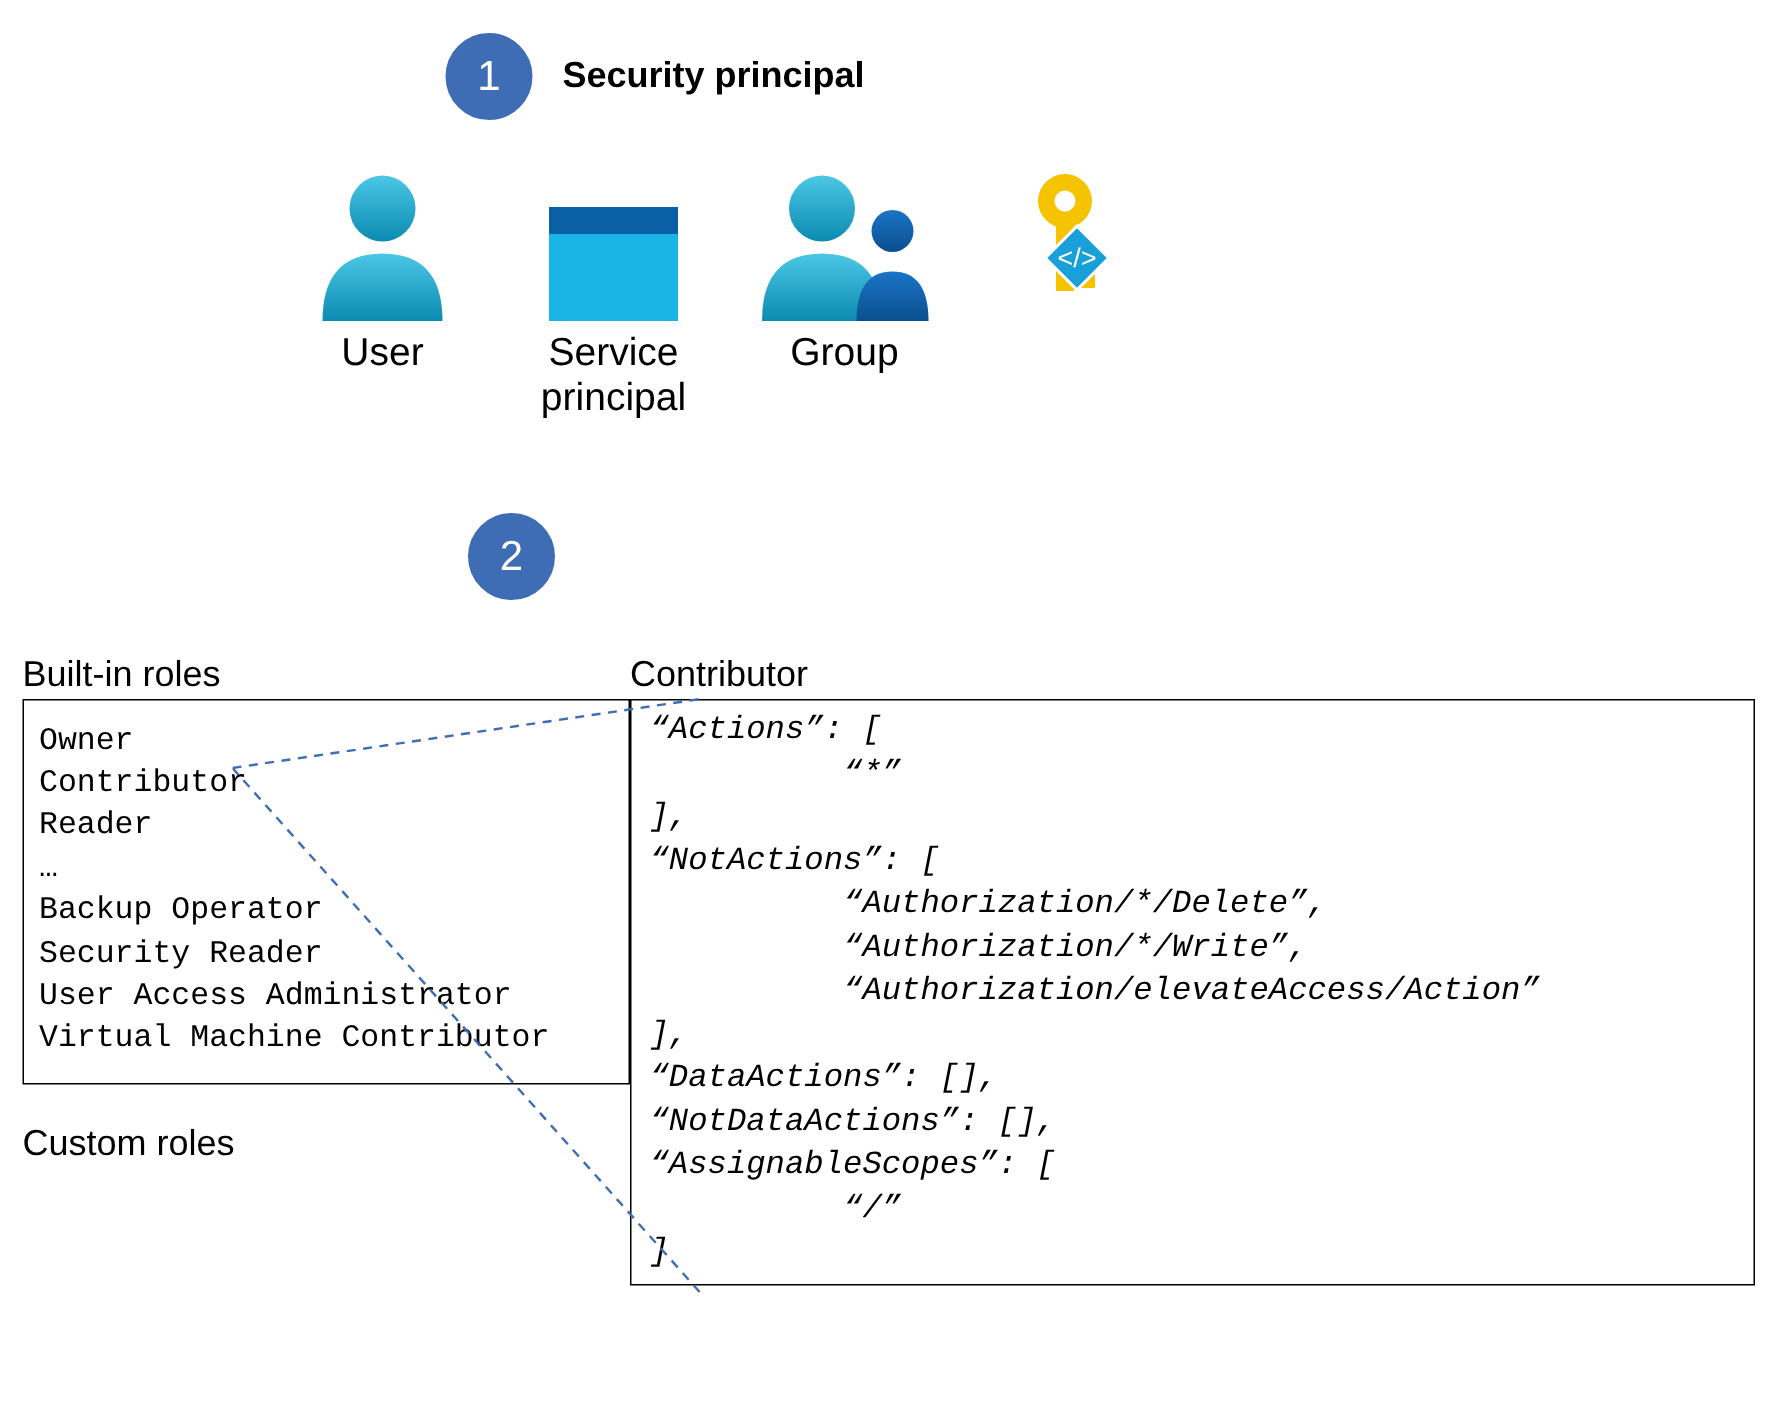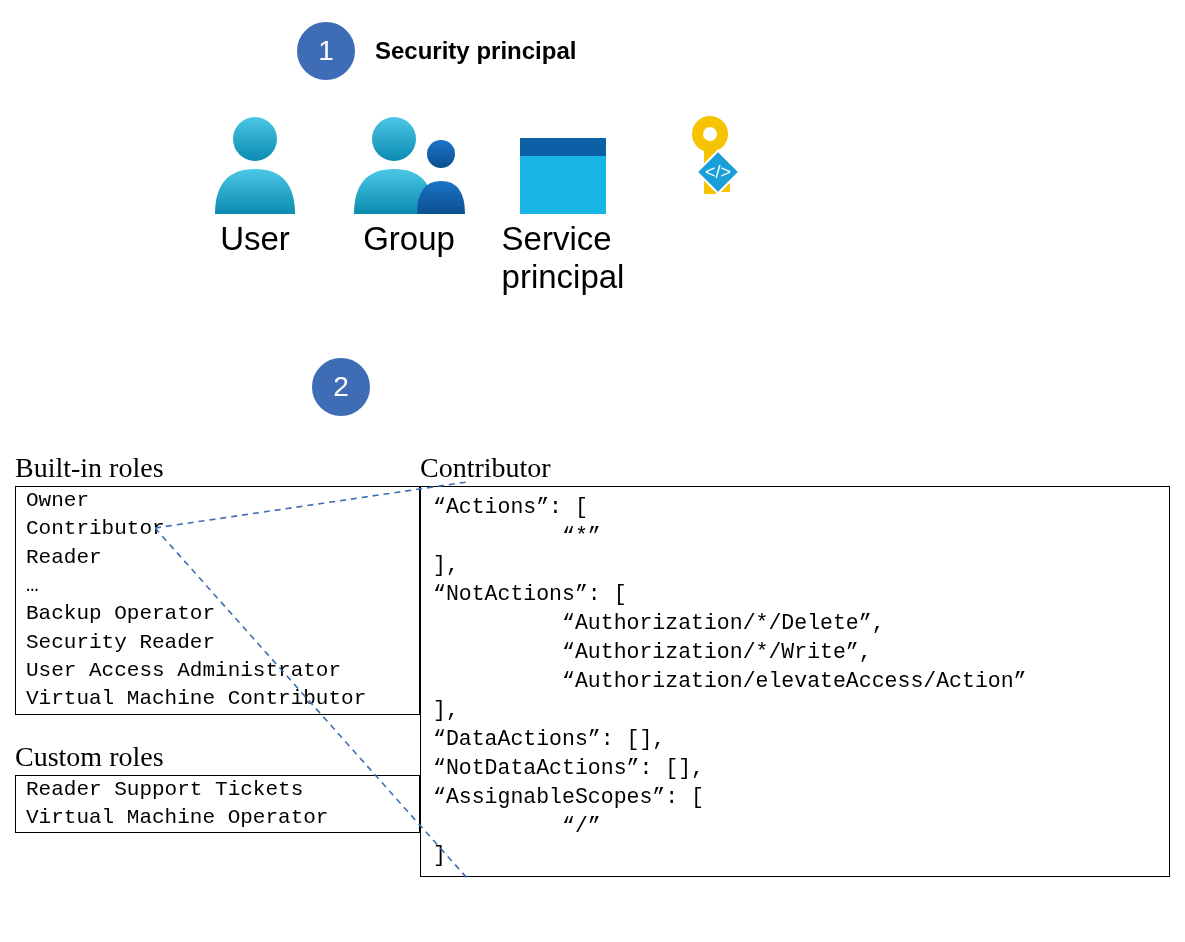--- a/index.html
+++ b/index.html
@@ -51,60 +51,60 @@
     align-items: center;
     width: 130px;
   }
   .principal .icon-wrap {
     height: 110px;
     display: flex;
     align-items: flex-end;
     justify-content: center;
   }
   .plabel {
-    font-size: 33px;
-    text-align: left;
+    font-size: 26px;
+    text-align: center;
     line-height: 1.15;
     margin-top: 6px;
   }
   
   .roles-area {
     margin-top: 30px;
     display: flex;
     align-items: flex-start;
     position: relative;
   }
   .left-col {
     width: 405px;
     flex: 0 0 405px;
   }
   .subhead {
-    font-size: 28px;
+    font-size: 24px;
     margin: 4px 0 2px 0;
-    font-family: Liberation Serif, serif;
   }
   .role-box {
     border: 1.5px solid #000;
-    padding: 0 10px;
+    padding: 14px 10px;
     font-family: Consolas, "Courier New", monospace;
     font-size: 21px;
     line-height: 1.35;
     white-space: pre;
   }
   .right-col {
     flex: 1;
   }
   .json-box {
     border: 1.5px solid #000;
     padding: 6px 12px;
     font-family: Consolas, "Courier New", monospace;
     font-size: 21.5px;
     line-height: 1.35;
     white-space: pre;
     min-height: 380px;
+    font-style: italic;
   }
   .connector-svg {
     position: absolute;
     pointer-events: none;
   }
 </style>
 </head>
 <body>
 
 <div class="section-head sp">
@@ -123,20 +123,31 @@
           <linearGradient id="gUser" x1="0" y1="0" x2="0" y2="1">
             <stop offset="0" stop-color="#4cc7e6"></stop>
             <stop offset="1" stop-color="#0a8bb0"></stop>
           </linearGradient>
         </defs>
         <circle cx="50" cy="30" r="22" fill="url(#gUser)"></circle>
         <path d="M10 105 Q10 60 50 60 Q90 60 90 105 Z" fill="url(#gUser)"></path>
       </svg>
     </div>
     <div class="plabel">User</div>
+  </div>
+
+  <div class="principal">
+    <div class="icon-wrap">
+      <svg width="86" height="76" viewBox="0 0 86 76">
+        <rect x="0" y="0" width="86" height="18" fill="#0a5fa5"></rect>
+        <rect x="0" y="18" width="86" height="58" fill="#19b5e6"></rect>
+      </svg>
+    </div>
+    <div class="plabel" style="white-space:pre-line">Service
+principal</div>
   </div>
 
   <div class="principal">
     <div class="icon-wrap">
       <svg width="120" height="105" viewBox="0 0 120 105">
         <defs>
           <linearGradient id="gGroup1" x1="0" y1="0" x2="0" y2="1">
             <stop offset="0" stop-color="#4cc7e6"></stop>
             <stop offset="1" stop-color="#0a8bb0"></stop>
           </linearGradient>
@@ -149,31 +160,20 @@
         <path d="M5 105 Q5 60 45 60 Q85 60 85 105 Z" fill="url(#gGroup1)"></path>
         <circle cx="92" cy="45" r="14" fill="url(#gGroup2)"></circle>
         <path d="M68 105 Q68 72 92 72 Q116 72 116 105 Z" fill="url(#gGroup2)"></path>
       </svg>
     </div>
     <div class="plabel">Group</div>
   </div>
 
   <div class="principal">
     <div class="icon-wrap">
-      <svg width="86" height="76" viewBox="0 0 86 76">
-        <rect x="0" y="0" width="86" height="18" fill="#0a5fa5"></rect>
-        <rect x="0" y="18" width="86" height="58" fill="#19b5e6"></rect>
-      </svg>
-    </div>
-    <div class="plabel" style="white-space:pre-line">Service
-principal</div>
-  </div>
-
-  <div class="principal">
-    <div class="icon-wrap">
       <svg width="78" height="100" viewBox="0 0 78 100">
         <g fill="#f6c300">
           <circle cx="32" cy="20" r="18"></circle>
           <circle cx="32" cy="20" r="7" fill="#fff"></circle>
           <rect x="26" y="34" width="12" height="46"></rect>
           <rect x="26" y="52" width="22" height="10"></rect>
           <rect x="26" y="68" width="26" height="10"></rect>
         </g>
         <g transform="translate(40,58) rotate(45)">
           <rect x="-15" y="-15" width="30" height="30" fill="#1aa0d8"></rect>
@@ -204,22 +204,20 @@
     <div class="role-box">Owner
 Contributor
 Reader
 …
 Backup Operator
 Security Reader
 User Access Administrator
 Virtual Machine Contributor</div>
 
     <div class="subhead" style="margin-top:26px">Custom roles</div>
-    <div class="role-box">Reader Support Tickets
-Virtual Machine Operator</div>
   </div>
 
   <div class="right-col">
     <div class="subhead">Contributor</div>
     <div class="json-box">“Actions”: [
           “*”
 ],
 “NotActions”: [
           “Authorization/*/Delete”,
           “Authorization/*/Write”,

